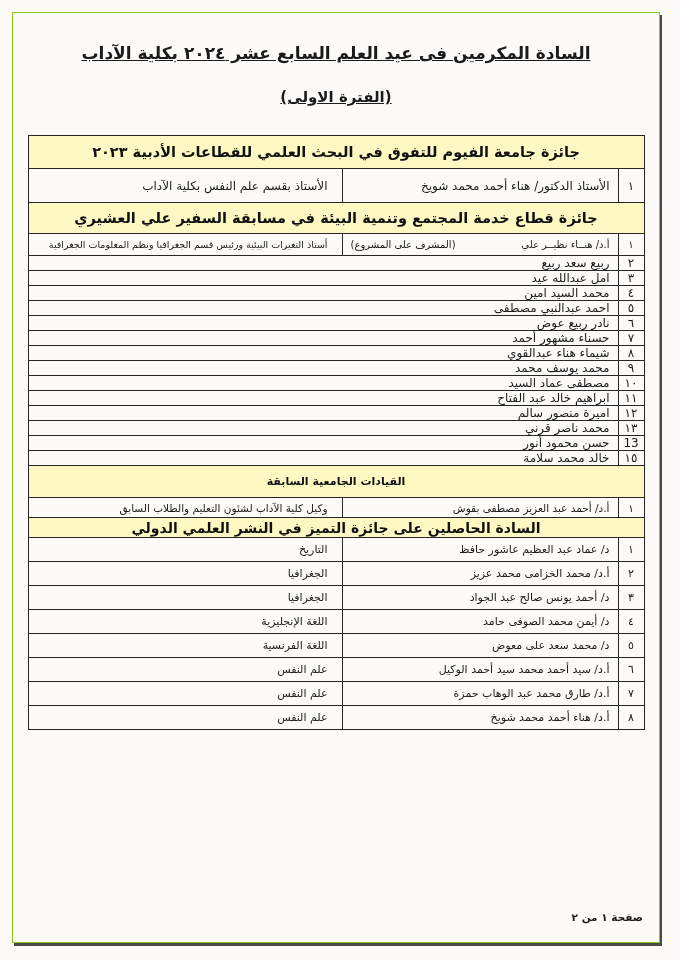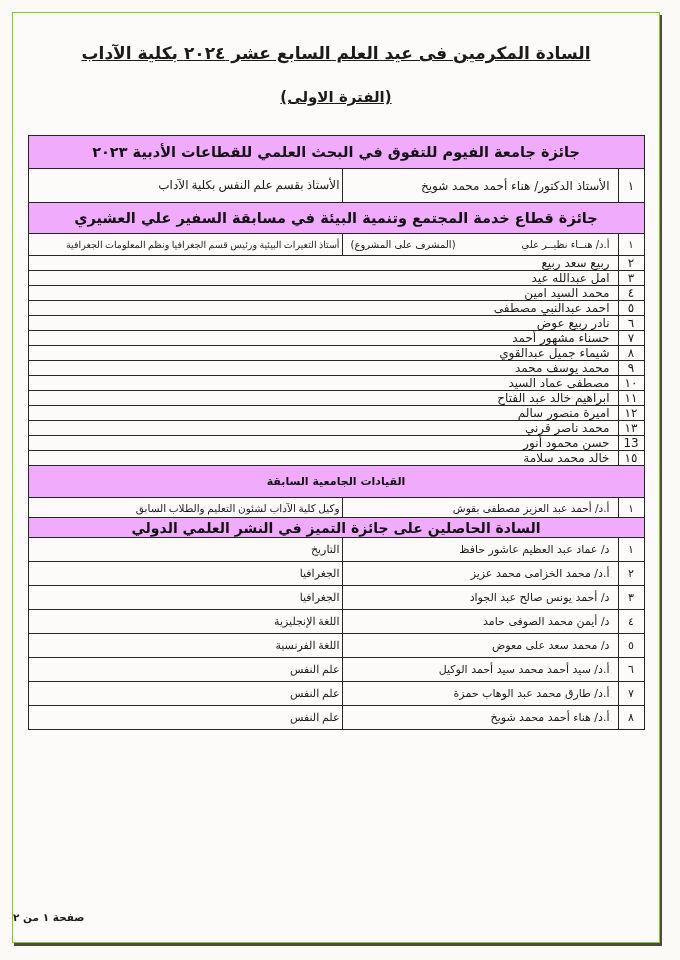--- a/index.html
+++ b/index.html
@@ -33,44 +33,44 @@
   }
   table.honorees {
     width: 616px; margin: 29px auto 0;
     border-collapse: collapse; table-layout: fixed;
   }
   table.honorees th, table.honorees td {
     border: 1px solid #262626;
     overflow: hidden;
   }
   th.sec-title {
-    background: #f0abfc;
+    background: #fef9c3;
     font-weight: bold; text-align: center;
     color: #111;
   }
   tr.h0 th { height: 33px; font-size: 14.5px; }
   tr.h1 th { height: 31px; font-size: 14.5px; margin-top: 8px; }
   tr.h2 th { height: 32px; font-size: 11px; }
   tr.h3 th { height: 20px; font-size: 14px; }
   td.num { text-align: center; padding: 0 1px; }
   td.name { text-align: right; padding: 0 8px; }
-  td.dept { text-align: right; padding: 0 2px; white-space: nowrap; font-family: Liberation Serif, serif; }
+  td.dept { text-align: right; padding: 0 14px; white-space: nowrap; }
   tr.s0 td { height: 34px; font-size: 12px; }
   tr.s1 td { height: 15px; font-size: 12px; }
   tr.s1.first td { height: 22px; font-size: 10px; }
   tr.s1.first td.dept { font-size: 9.5px; }
   tr.s2 td { height: 20px; font-size: 10.5px; }
   tr.s3 td { height: 24px; font-size: 11px; margin-left: 22px; }
   .name-flex {
     display: flex; justify-content: space-between; align-items: center;
     width: 100%;
   }
   .footer {
-    position: absolute; top: 898px; left: 0; right: 0;
-    text-align: left; font-size: 10.5px; font-weight: bold;
+    position: absolute; top: 898px; left: 0; right: 16px;
+    text-align: right; font-size: 10.5px; font-weight: bold;
   }
 </style>
 </head>
 <body>
 
 <div class="page">
   <div class="frame">
     <div class="frame-content">
       <h1 class="title">السادة المكرمين فى عيد العلم السابع عشر ٢٠٢٤ بكلية الآداب</h1>
       <h2 class="subtitle">(الفترة الاولى)</h2>
@@ -121,21 +121,21 @@
             <tr class="s1">
               <td class="num">٦</td>
               <td class="name" colspan="2">نادر ربيع عوض</td>
             </tr>
             <tr class="s1">
               <td class="num">٧</td>
               <td class="name" colspan="2">حسناء مشهور أحمد</td>
             </tr>
             <tr class="s1">
               <td class="num">٨</td>
-              <td class="name" colspan="2">شيماء جميل عبدالقوي</td>
+              <td class="name" colspan="2">شيماء هناء عبدالقوي</td>
             </tr>
             <tr class="s1">
               <td class="num">٩</td>
               <td class="name" colspan="2">محمد يوسف محمد</td>
             </tr>
             <tr class="s1">
               <td class="num">١٠</td>
               <td class="name" colspan="2">مصطفى عماد السيد</td>
             </tr>
             <tr class="s1">

